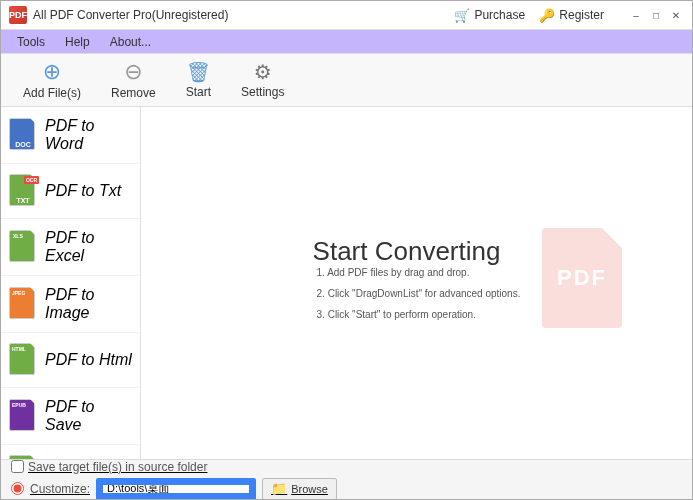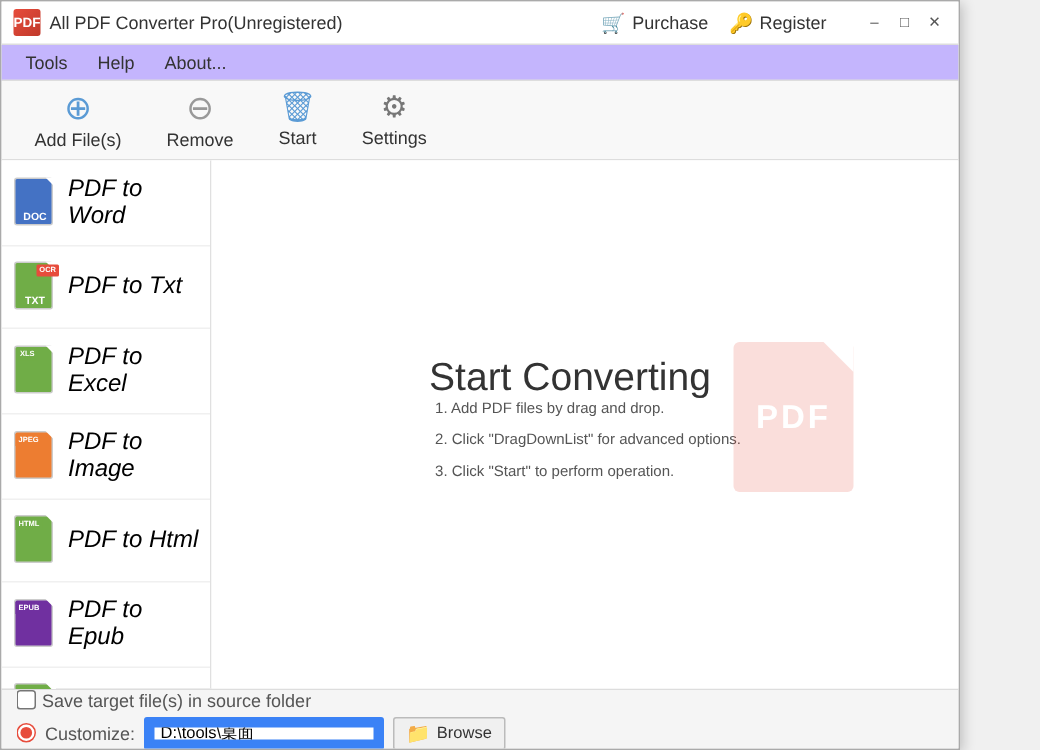--- a/index.html
+++ b/index.html
@@ -338,20 +338,21 @@
       display: flex;
       align-items: center;
       padding: 0 10px;
       gap: 10px;
     }
     .save-target-section {
       display: flex;
       align-items: flex-end;
       gap: 6px;
       flex: 1;
+      text-decoration: underline;
     }
     .checkbox-row {
       display: flex;
       align-items: center;
       gap: 4px;
       font-size: 12px;
       color: #555;
       margin-bottom: 2px;
     }
     .customize-row {
@@ -412,21 +413,21 @@
     .sidebar-scroll-wrapper {
       overflow-y: auto;
       height: 100%;
     }
     .sidebar-scroll-wrapper::-webkit-scrollbar { width: 8px; }
     .sidebar-scroll-wrapper::-webkit-scrollbar-track { background: #f5f5f5; }
     .sidebar-scroll-wrapper::-webkit-scrollbar-thumb { background: #c0c0c0; border-radius: 4px; }
 
     
     .app-window {
-      width: 640px;
+      width: 693px;
       height: 500px;
       border: 1px solid #aaa;
       overflow: hidden;
       display: flex;
       flex-direction: column;
       background: #fff;
       box-shadow: 2px 2px 8px rgba(0,0,0,0.2);
     }
   </style>
 </head>
@@ -533,21 +534,21 @@
           </div>
           <span class="sidebar-label">PDF to Html</span>
         </div>
 
         <div class="sidebar-item">
           <div class="file-icon ft-epub">
             <div class="file-icon-base"></div>
             <div class="file-icon-fold"></div>
             <div class="epub-badge">EPUB</div>
           </div>
-          <span class="sidebar-label">PDF to Epub</span>
+          <span class="sidebar-label">PDF to Save</span>
         </div>
 
         <div class="sidebar-item">
           <div class="file-icon ft-txt2">
             <div class="file-icon-base"></div>
             <div class="file-icon-fold"></div>
 
           </div>
           <span class="sidebar-label">PDF to Txt</span>
         </div>

